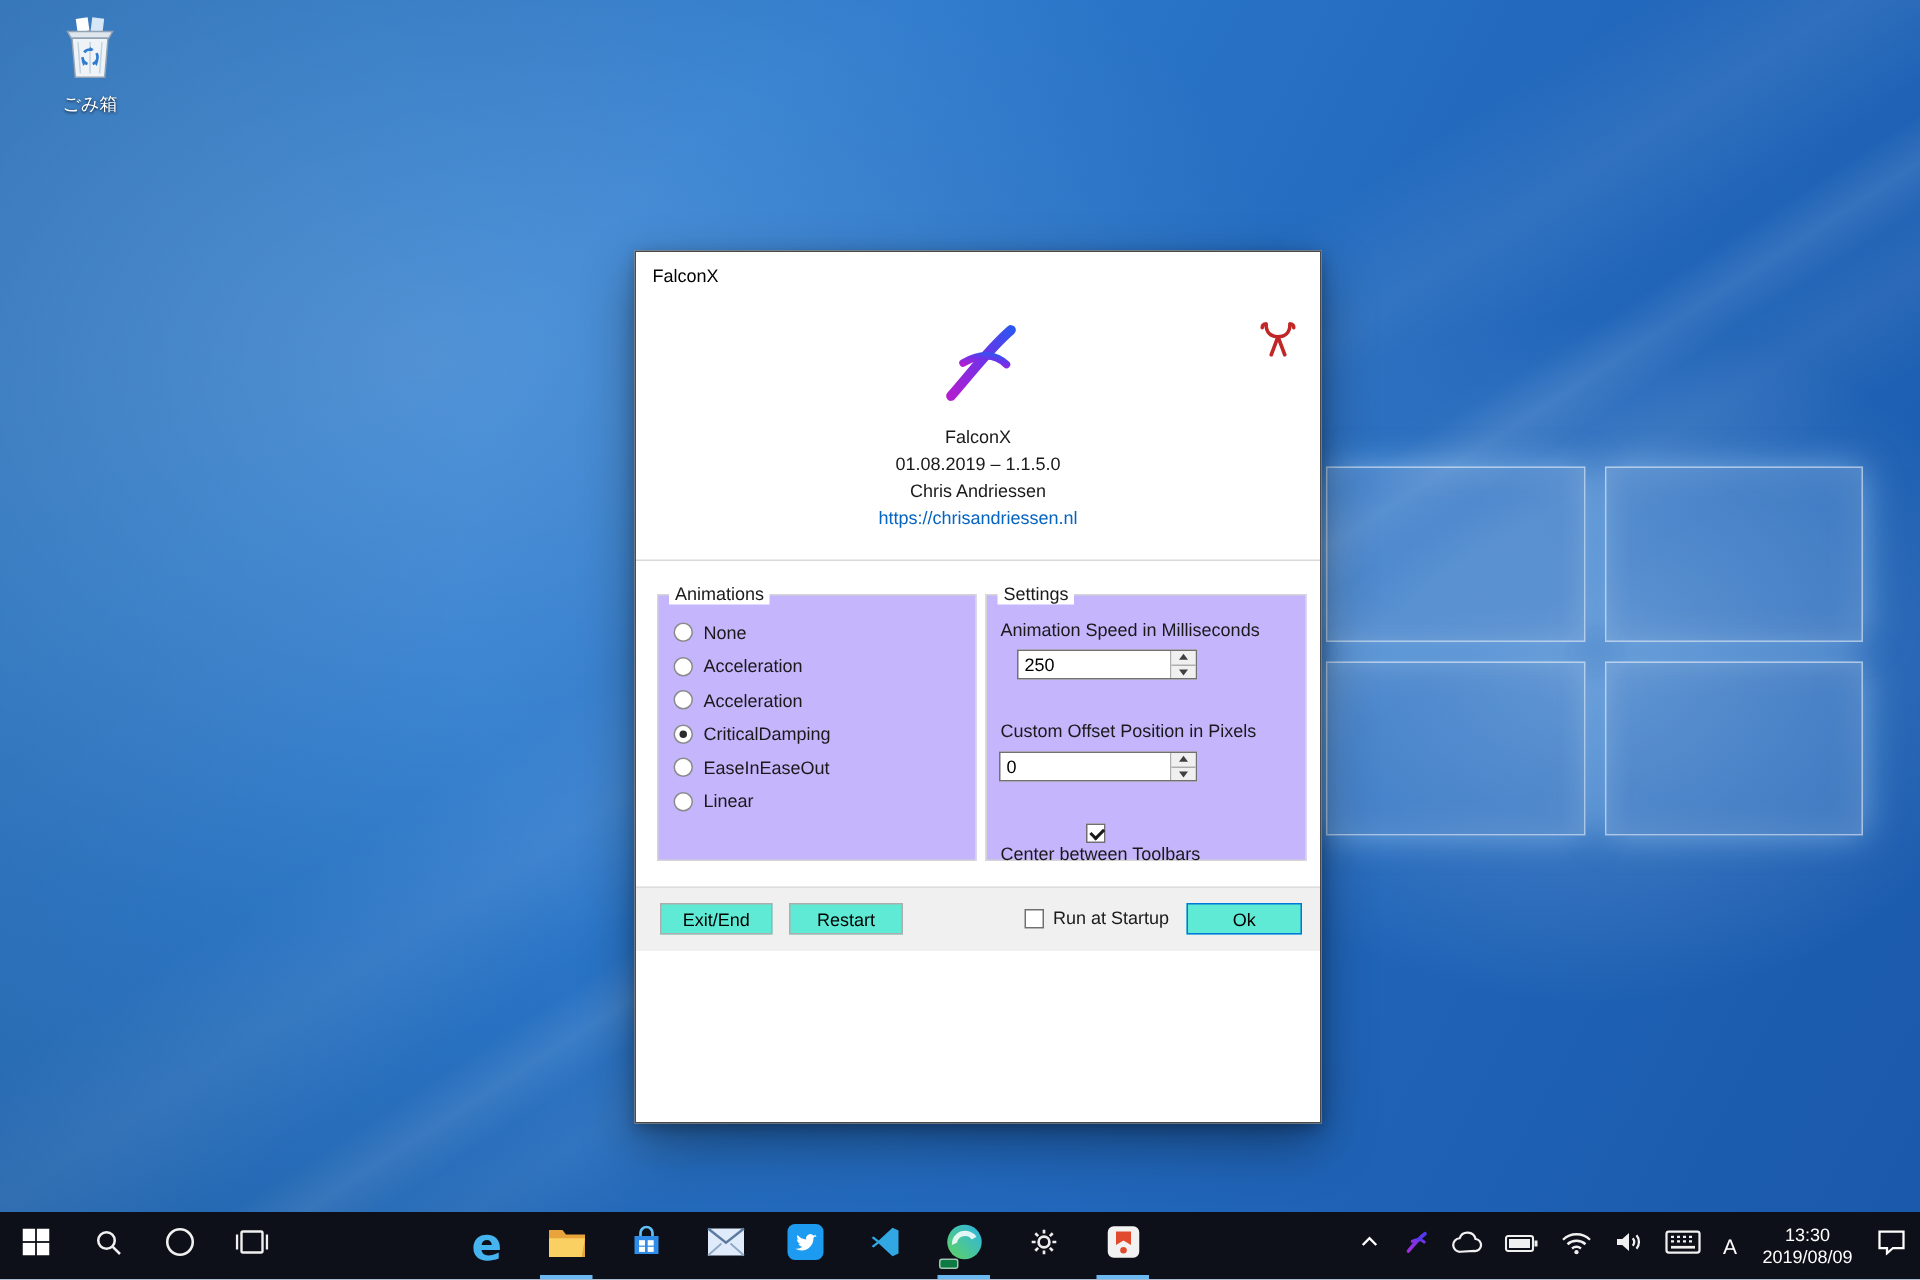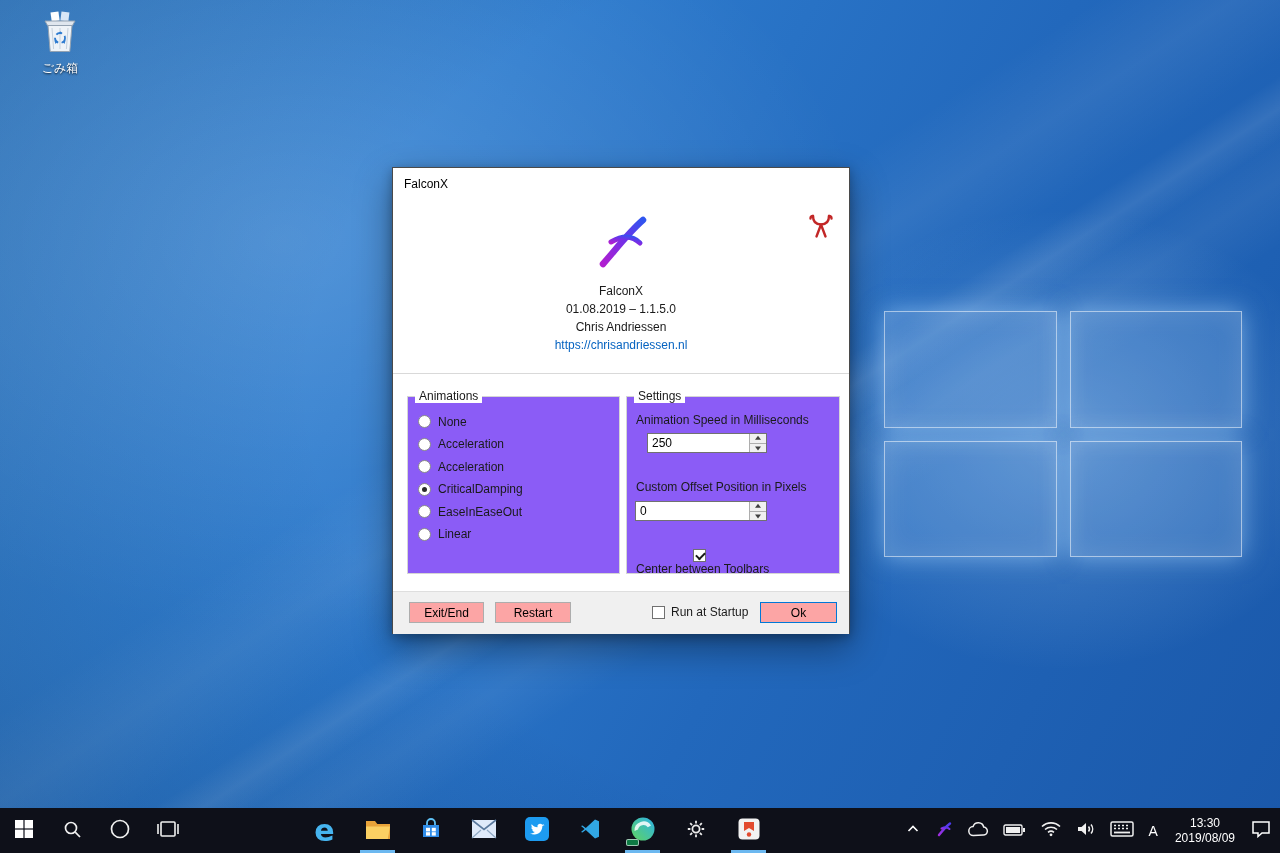--- a/index.html
+++ b/index.html
@@ -26,37 +26,37 @@
   .win-logo { position:absolute; left:884px; top:311px; width:358px; height:246px;
     display:grid; grid-template-columns:1fr 1fr; grid-template-rows:1fr 1fr; gap:13px; }
   .win-logo .pane { background:rgba(180,220,255,.16); border:1px solid rgba(255,255,255,.55);
     box-shadow:0 0 22px rgba(170,215,255,.55), inset 0 0 28px rgba(255,255,255,.14); }
 
   
   .recycle { position:absolute; left:24px; top:10px; width:72px; text-align:center; }
   .recycle-label { margin-top:2px; font-size:12px; color:#fff; text-shadow:0 1px 2px rgba(0,0,0,.85); }
 
   
-  .dialog { position:absolute; left:392px; top:167px; width:458px; height:467px;
+  .dialog { position:absolute; left:423px; top:167px; width:458px; height:582px;
     background:#fff; border:1px solid #4a4a4a;
     box-shadow:0 14px 34px rgba(0,0,0,.38), 0 3px 10px rgba(0,0,0,.28);
     font-size:12px; color:#1a1a1a; }
   .titlebar { position:absolute; left:0; top:0; right:0; height:31px; background:#fff;
     display:flex; align-items:center; padding-left:11px; font-size:12px; color:#000; }
   .app-logo { position:absolute; left:194px; top:46px; width:70px; height:56px; }
   .brand-icon { position:absolute; right:15px; top:45px; width:26px; height:27px; }
   .d-line { position:absolute; left:0; width:100%; text-align:center; font-size:12px; }
   .d-name { top:116px; }
   .d-version { top:134px; }
   .d-author { top:152px; }
   .d-linkrow { top:170px; }
   .d-linkrow a { color:#0563c1; cursor:pointer; }
   .separator { position:absolute; left:0; right:0; top:205px; border-top:1px solid #d9d9d9; }
 
-  .group { position:absolute; top:228px; height:178px; border:1px solid #d5d5d5; background:#8b5cf6; }
+  .group { position:absolute; top:228px; height:178px; border:1px solid #d5d5d5; background:#c4b5fd; }
   .grp-anim { left:14px; width:213px; }
   .grp-set  { left:233px; width:214px; }
   .group-label { position:absolute; top:-8px; left:7px; background:#fff; padding:0 4px; font-size:12px; }
 
   .radio-rows { padding:17px 0 0 10px; }
   .radio-row { display:flex; align-items:center; height:15px; margin-bottom:7.5px; }
   .radio { width:13px; height:13px; border:1px solid #8a8a8a; border-radius:50%; background:#fff;
     display:inline-block; position:relative; margin-right:7px; flex:none; }
   .radio.on::after { content:''; position:absolute; inset:3px; border-radius:50%; background:#2b2b2b; }
 
@@ -79,21 +79,21 @@
 
   .check-row { display:flex; align-items:center; font-size:12px; white-space:nowrap; }
   .check-center { position:absolute; left:9px; top:152px;flex-direction:column; }
   .checkbox { width:13px; height:13px; border:1px solid #707070; background:#fff;
     display:inline-block; position:relative; margin-right:6px; flex:none; }
   .checkbox.on::after { content:''; position:absolute; left:2px; top:2px; width:7px; height:4px;
     border-left:2px solid #1a1a1a; border-bottom:2px solid #1a1a1a; transform:rotate(-45deg); }
 
   .footer { position:absolute; left:0; right:0; top:423px; height:43px; background:#f0f0f0;
     border-top:1px solid #dedede; }
-  .btn { position:absolute; height:21px; background:#fca5a5; border:1px solid #adadad;
+  .btn { position:absolute; height:21px; background:#5eead4; border:1px solid #adadad;
     font:12px "Liberation Sans","DejaVu Sans",sans-serif; color:#000; text-align:center; }
   .btn-exit { left:16px; top:10px; width:75px; }
   .btn-restart { left:102px; top:10px; width:76px; }
   .btn-ok { left:367px; top:10px; width:77px; border-color:#0078d7; }
   .startup-row { position:absolute; left:259px; top:13px; }
 
   
   .taskbar { position:absolute; left:0; bottom:0; width:1280px; height:45px; background:#0e1019; }
   .tb-left { position:absolute; left:0; top:0; height:45px; display:flex; }
   .tb-btn { width:48px; height:45px; display:flex; align-items:center; justify-content:center; position:relative; }

